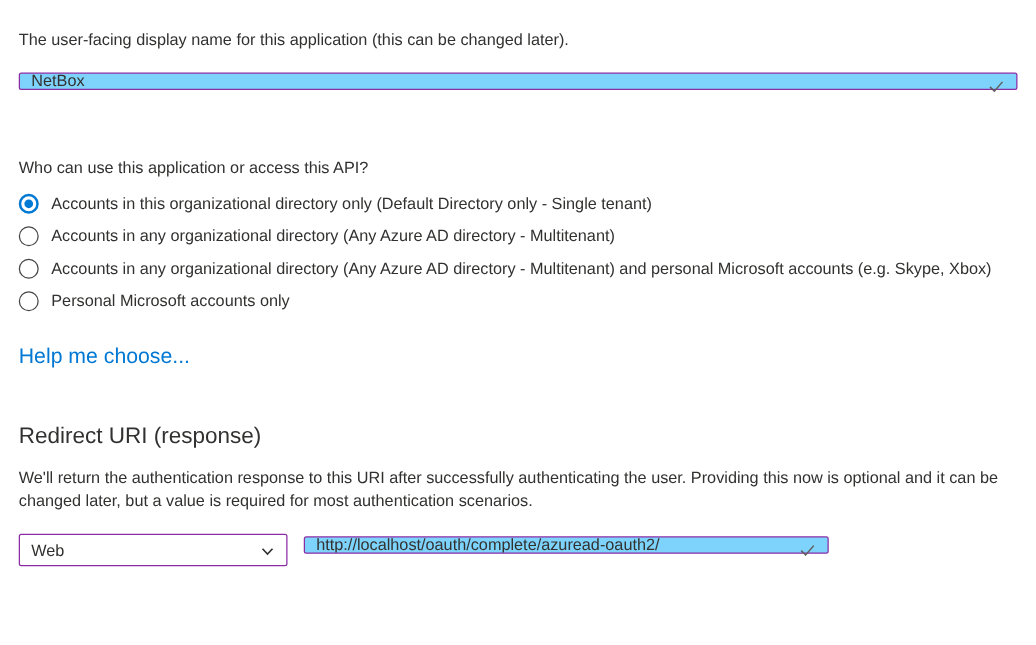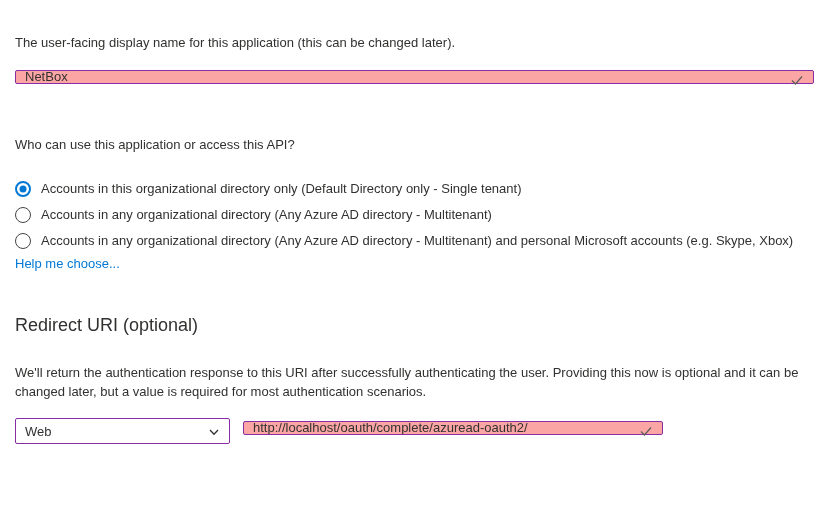--- a/index.html
+++ b/index.html
@@ -21,50 +21,50 @@
     color: #d13438;
     font-size: 14px;
     vertical-align: 2px;
     margin-right: 3px;
   }
   .body-text {
     font-size: 13px;
     line-height: 19px;
     color: #323130;
   }
-  .desc-name { margin-top: 24px; }
+  .desc-name { margin-top: 13px; }
   .text-field-wrap {
     position: relative;
     margin-top: 15px;
     width: 799px;
     height: 26px;
   }
   .text-field {
     width: 100%;
     height: 14px;
     border: 1px solid #8a2da5;
     border-radius: 2px;
-    background: #fca5a5;
+    background: #7dd3fc;
     font-family: "Liberation Sans", "DejaVu Sans", sans-serif;
     font-size: 13px;
     color: #323130;
     padding: 0 30px 0 9px;
     outline: none;
   }
   .field-check {
     position: absolute;
     right: 9px;
     top: 5px;
     width: 16px;
     height: 16px;
     pointer-events: none;
   }
   .section-accounts { margin-top: 42px; }
   .question-text { }
-  .radio-group { margin-top: 22px; }
+  .radio-group { margin-top: 7px; }
   .radio-row {
     display: flex;
     align-items: center;
     height: 26px;
     cursor: pointer;
   }
   .radio-outer {
     flex: 0 0 auto;
     width: 16px;
     height: 16px;
@@ -84,27 +84,28 @@
     top: 50%;
     transform: translate(-50%, -50%);
     width: 7px;
     height: 7px;
     border-radius: 50%;
     background: #0078d4;
   }
   .radio-label { font-size: 13px; color: #323130; line-height: 16px; }
   .help-link {
     display: inline-block;
-    font-size: 13px;
+    margin-top: 21px;
+    font-size: 17px;
     color: #0078d4;
     text-decoration: none;
     cursor: pointer;
   }
   .section-redirect { margin-top: 41px; }
-  .desc-redirect { margin-top: 26px; width: 800px; }
+  .desc-redirect { margin-top: 12px; width: 800px; }
   .redirect-row {
     margin-top: 17px;
     display: flex;
     align-items: center;
   }
   .platform-select {
     position: relative;
     width: 215px;
     height: 26px;
     border: 1px solid #8a2da5;
@@ -156,27 +157,31 @@
       <span class="radio-label">Accounts in this organizational directory only (Default Directory only - Single tenant)</span>
     </div>
     <div class="radio-row">
       <span class="radio-outer"></span>
       <span class="radio-label">Accounts in any organizational directory (Any Azure AD directory - Multitenant)</span>
     </div>
     <div class="radio-row">
       <span class="radio-outer"></span>
       <span class="radio-label">Accounts in any organizational directory (Any Azure AD directory - Multitenant) and personal Microsoft accounts (e.g. Skype, Xbox)</span>
     </div>
+    <div class="radio-row">
+      <span class="radio-outer"></span>
+      <span class="radio-label">Personal Microsoft accounts only</span>
+    </div>
   </div>
 
   <a class="help-link">Help me choose...</a>
 </div>
 
 <div class="section-redirect">
-  <div class="section-heading">Redirect URI (optional)</div>
+  <div class="section-heading">Redirect URI (response)</div>
   <div class="body-text desc-redirect">We'll return the authentication response to this URI after successfully authenticating the user. Providing this now is optional and it can be changed later, but a value is required for most authentication scenarios.</div>
 
   <div class="redirect-row">
     <div class="platform-select">
       <span>Web</span>
       <svg class="select-chevron" viewBox="0 0 14 14">
         <path d="M3 5 L7 9.3 L11 5" fill="none" stroke="#323130" stroke-width="1.3"></path>
       </svg>
     </div>
     <div class="uri-field-wrap">

